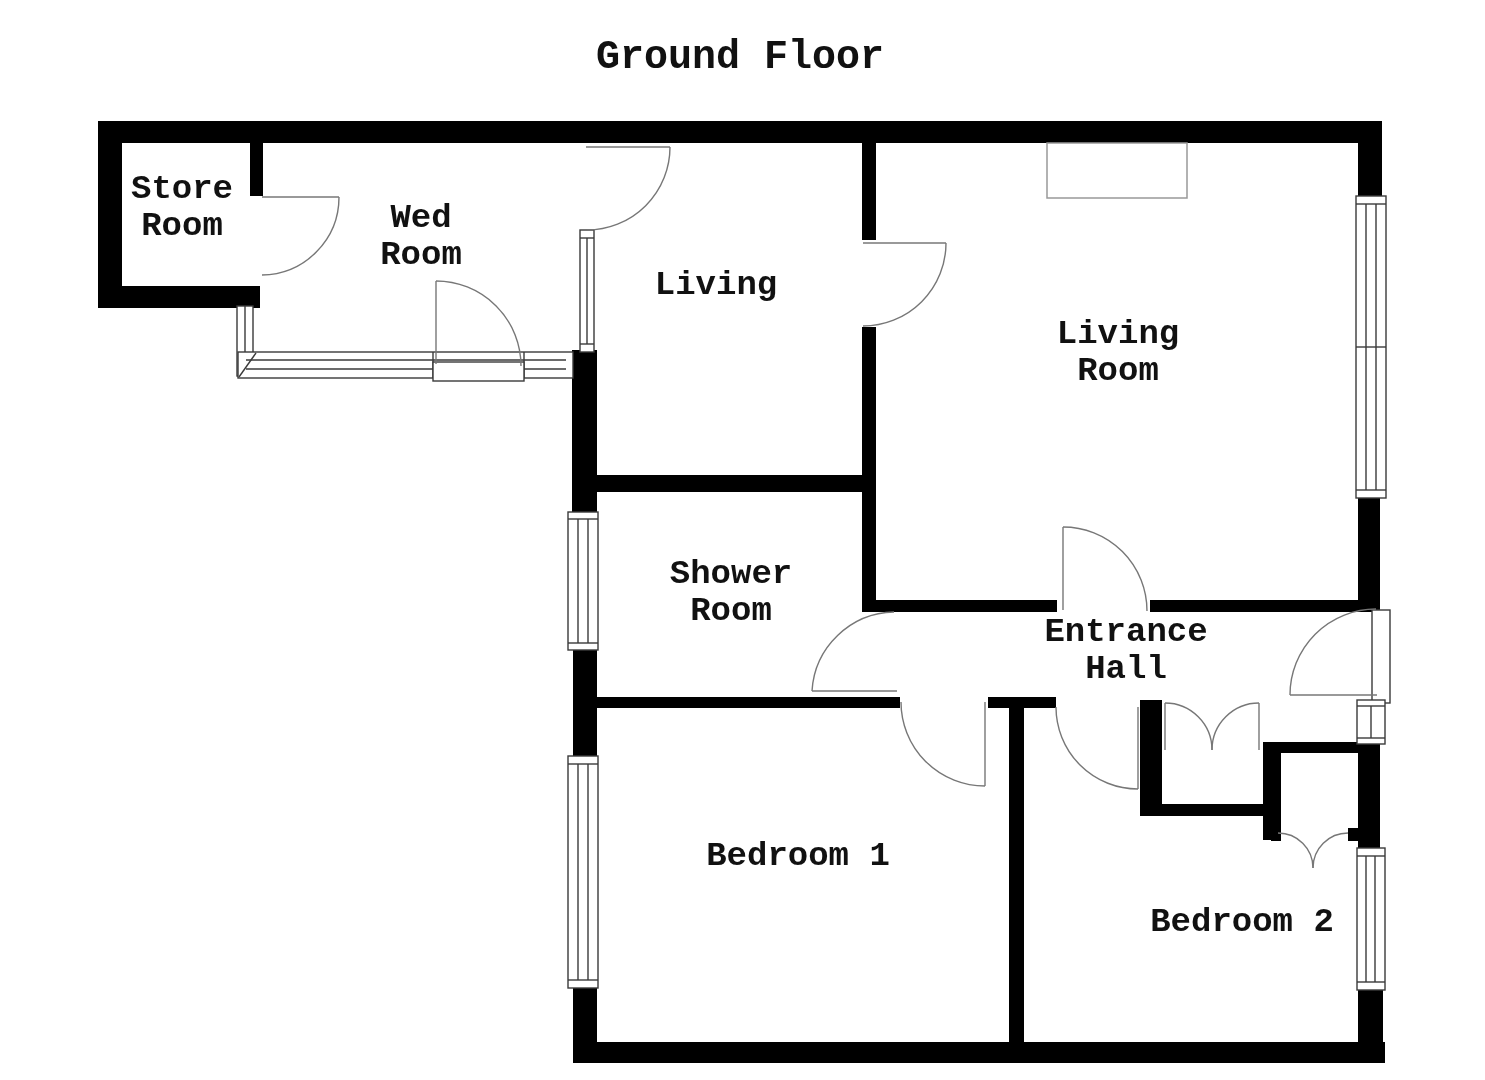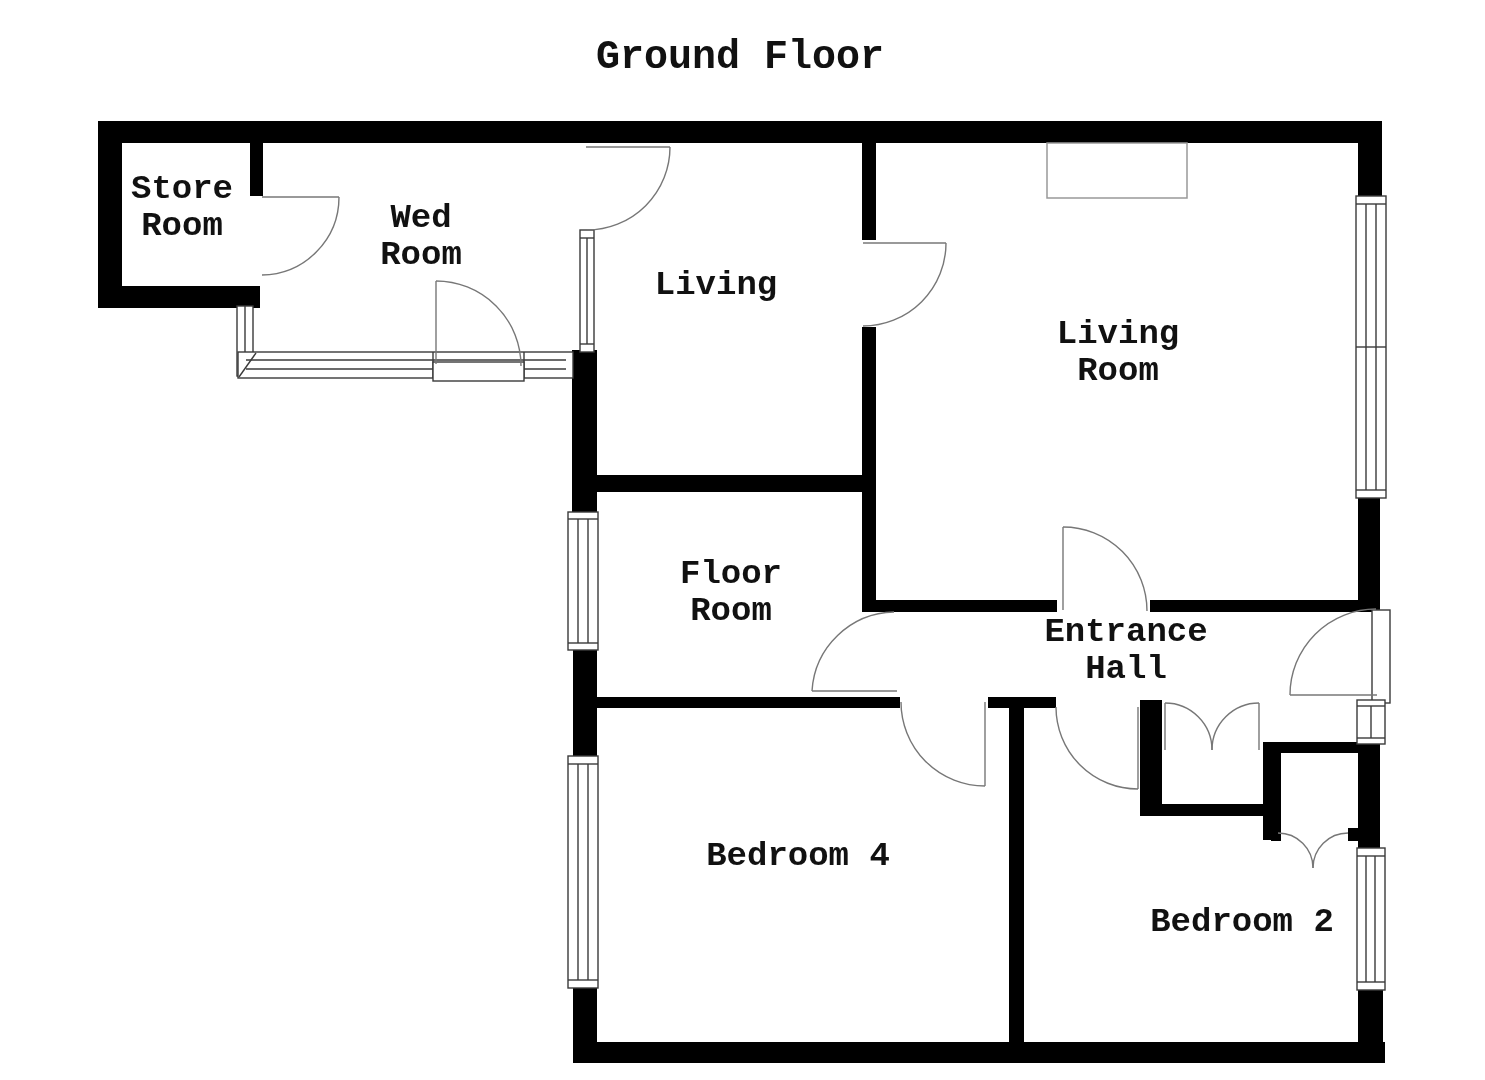--- a/index.html
+++ b/index.html
@@ -194,23 +194,23 @@
 Room</div>
 
   <div class="room-label" style="left:421px; top:237px;">Wed
 Room</div>
 
   <div class="room-label" style="left:716px; top:285px;">Living</div>
 
   <div class="room-label" style="left:1118px; top:353px;">Living
 Room</div>
 
-  <div class="room-label" style="left:731px; top:593px;">Floor
+  <div class="room-label" style="left:731px; top:593px;">Shower
 Room</div>
 
   <div class="room-label" style="left:1126px; top:651px;">Entrance
 Hall</div>
 
-  <div class="room-label" style="left:798px; top:856px;">Bedroom 4</div>
+  <div class="room-label" style="left:798px; top:856px;">Bedroom 1</div>
 
   <div class="room-label" style="left:1242px; top:922px;">Bedroom 2</div>
 
 </div>
 
 </body></html>

